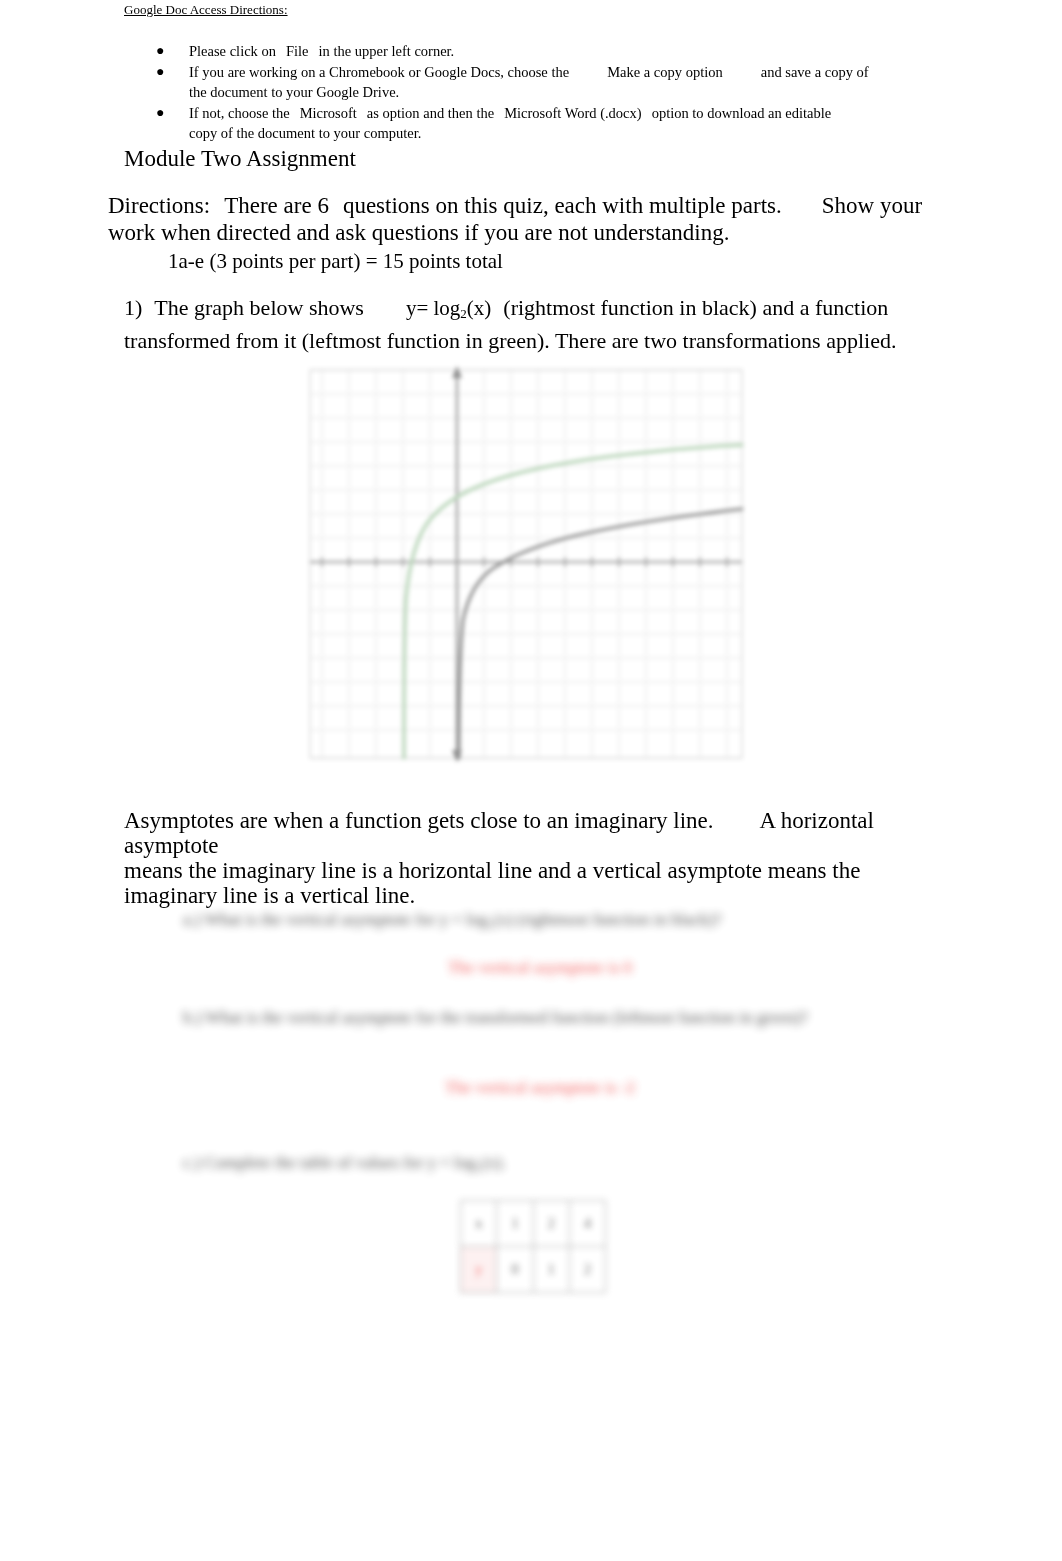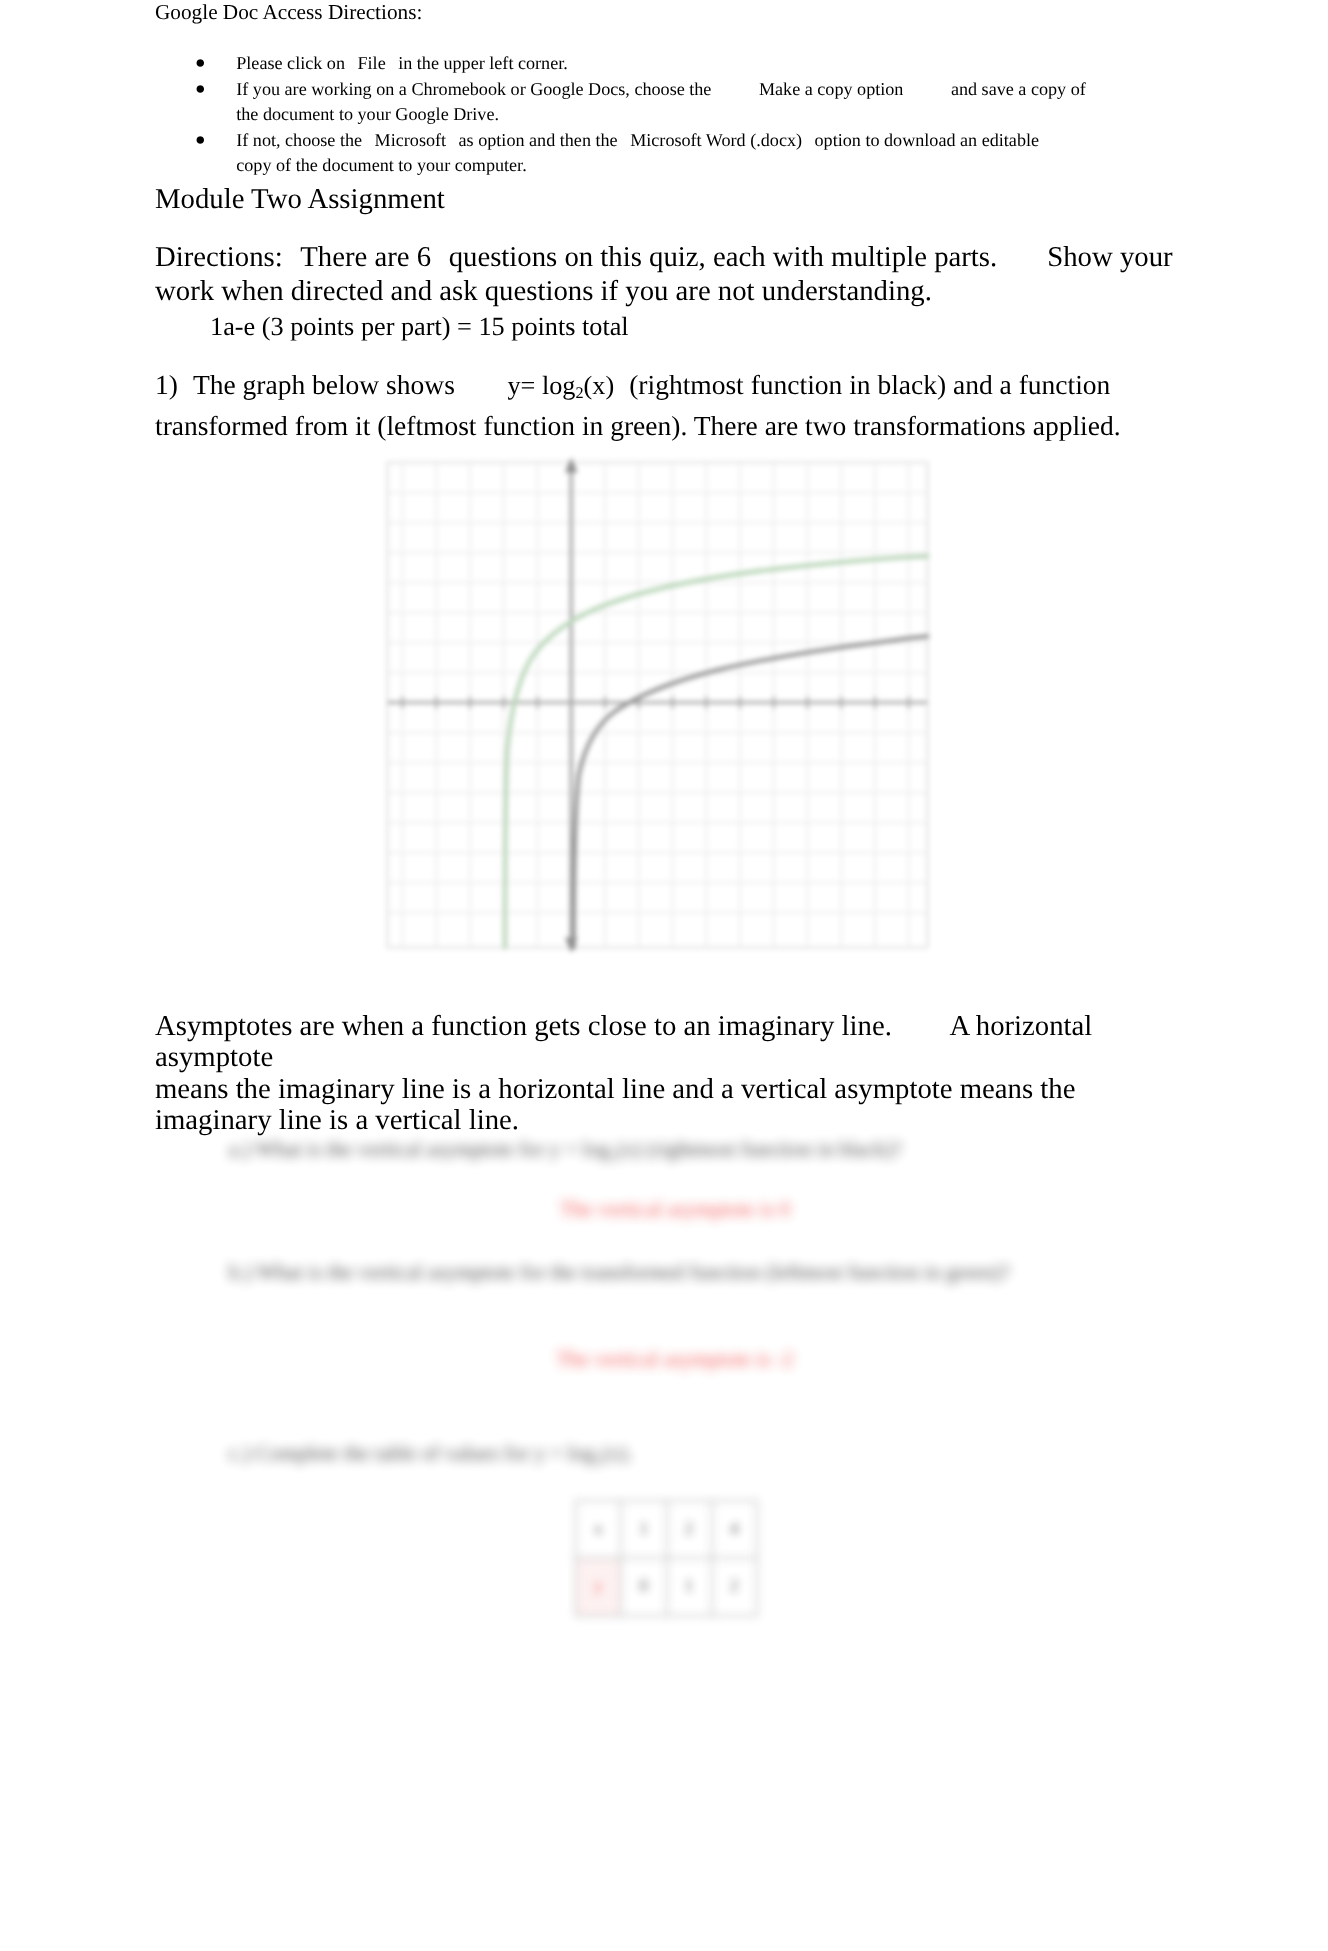--- a/index.html
+++ b/index.html
@@ -22,23 +22,24 @@
     width: 1062px;
     height: 1561px;
     background: #fff;
   }
 
   
   .doc-access-heading {
     position: absolute;
     left: 124px;
     top: 0px;
-    font-size: 17px;
+    font-size: 13px;
     line-height: 20px;
     white-space: nowrap;
+    text-decoration: underline;
   }
 
   
   .bullet-list {
     position: absolute;
     left: 124px;
     top: 41px;
     width: 810px;
   }
   .bullet-row {
@@ -64,21 +65,21 @@
     left: 124px;
     top: 144px;
     font-size: 23px;
     line-height: 30px;
     white-space: nowrap;
   }
 
   
   .directions {
     position: absolute;
-    left: 124px;
+    left: 108px;
     top: 192px;
     width: 815px;
     font-size: 23px;
     line-height: 27px;
   }
   .directions .gap { display: inline-block; width: 14px; }
   .directions .biggap { display: inline-block; width: 40px; }
 
   
   .points-line {

